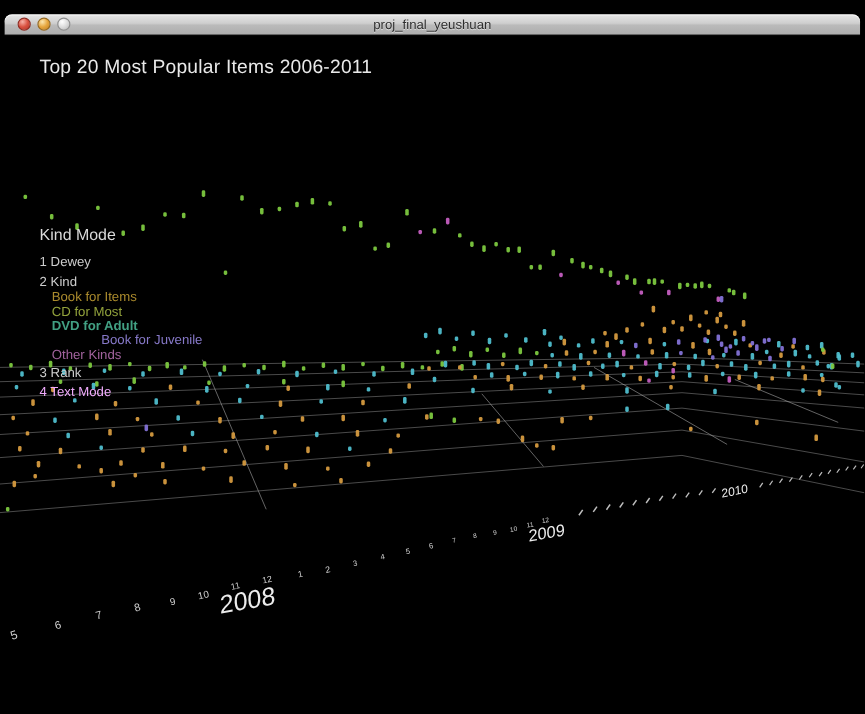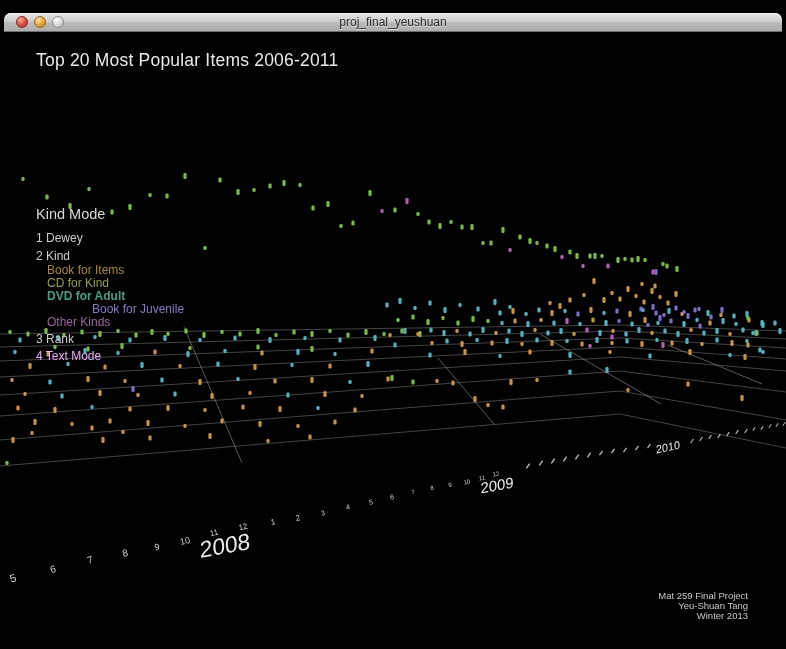--- a/index.html
+++ b/index.html
@@ -420,21 +420,21 @@
         <rect x="746.4" y="342.5" width="3.2" height="5" rx="1.3" fill="#d59a3f" opacity="0.95"></rect>
         <rect x="778.4" y="328" width="3.2" height="6" rx="1.3" fill="#4fbecd" opacity="0.95"></rect>
         <rect x="746.4" y="316" width="3.2" height="4" rx="1.3" fill="#7cc83f" opacity="0.95"></rect>
         <rect x="755.4" y="330.5" width="3.2" height="5" rx="1.3" fill="#7cc83f" opacity="0.95"></rect>
       </svg>
     <div id="legend">
         <div class="legend-line" style="left: 36px; top: 175px; font-size: 14.5px; color: rgb(218, 218, 218);">Kind Mode</div>
         <div class="legend-line" style="left: 36px; top: 200px; font-size: 12px; color: rgb(205, 205, 205);">1 Dewey</div>
         <div class="legend-line" style="left: 36px; top: 218px; font-size: 12px; color: rgb(205, 205, 205);">2 Kind</div>
         <div class="legend-line" style="left: 47px; top: 232px; font-size: 12px; color: rgb(171, 139, 45);">Book for Items</div>
-        <div class="legend-line" style="left: 47px; top: 245px; font-size: 12px; color: rgb(147, 163, 60);">CD for Kind</div>
+        <div class="legend-line" style="left: 47px; top: 245px; font-size: 12px; color: rgb(147, 163, 60);">CD for Most</div>
         <div class="legend-line" style="left: 47px; top: 258px; font-size: 12px; color: rgb(66, 160, 131); font-weight: bold;">DVD for Adult</div>
         <div class="legend-line" style="left: 47px; top: 271px; font-size: 12px; color: rgb(135, 121, 201); margin-left: 45px;">Book for Juvenile</div>
         <div class="legend-line" style="left: 47px; top: 284px; font-size: 12px; color: rgb(162, 99, 158);">Other Kinds</div>
         <div class="legend-line" style="left: 36px; top: 301px; font-size: 12px; color: rgb(205, 205, 205); text-align: center;">3 Rank</div>
         <div class="legend-line" style="left: 36px; top: 318px; font-size: 12px; color: #f0abfc;">4 Text Mode</div>
       </div>
     <div id="axis">
         <div class="tick-label" style="left: 13px; top: 547px; font-size: 11px; transform: translate(-50%, -50%) rotate(-18deg);">5</div>
         <div class="tick-label" style="left: 53px; top: 538px; font-size: 10px; transform: translate(-50%, -50%) rotate(-16deg);">6</div>
         <div class="tick-label" style="left: 90px; top: 529px; font-size: 10px; transform: translate(-50%, -50%) rotate(-15deg);">7</div>
@@ -452,25 +452,20 @@
         <div class="tick-label" style="left: 413px; top: 461px; font-size: 6px; transform: translate(-50%, -50%) rotate(-11deg);">7</div>
         <div class="tick-label" style="left: 432px; top: 457px; font-size: 6px; transform: translate(-50%, -50%) rotate(-10deg);">8</div>
         <div class="tick-label" style="left: 450px; top: 454px; font-size: 6px; transform: translate(-50%, -50%) rotate(-10deg);">9</div>
         <div class="tick-label" style="left: 467px; top: 451px; font-size: 6px; transform: translate(-50%, -50%) rotate(-10deg);">10</div>
         <div class="tick-label" style="left: 482px; top: 447px; font-size: 6px; transform: translate(-50%, -50%) rotate(-10deg);">11</div>
         <div class="tick-label" style="left: 496px; top: 443px; font-size: 6px; transform: translate(-50%, -50%) rotate(-10deg);">12</div>
         <div class="year-label" style="left: 225px; top: 515px; font-size: 23px; transform: translate(-50%, -50%) rotate(-10deg) skewX(-8deg);">2008</div>
         <div class="year-label" style="left: 497px; top: 454px; font-size: 15px; transform: translate(-50%, -50%) rotate(-10deg) skewX(-8deg);">2009</div>
         <div class="year-label" style="left: 668px; top: 416px; font-size: 11px; transform: translate(-50%, -50%) rotate(-12deg) skewX(-8deg);">2010</div>
       </div>
-    <div class="credits">
-      <div>Mat 259 Final Project</div>
-      <div>Yeu-Shuan Tang</div>
-      <div>Winter 2013</div>
-    </div>
   </div>
 
   <div class="titlebar">
     <div class="lights">
       <span class="light red"></span>
       <span class="light yellow"></span>
       <span class="light gray"></span>
     </div>
     <div class="wtitle">proj_final_yeushuan</div>
   </div>

